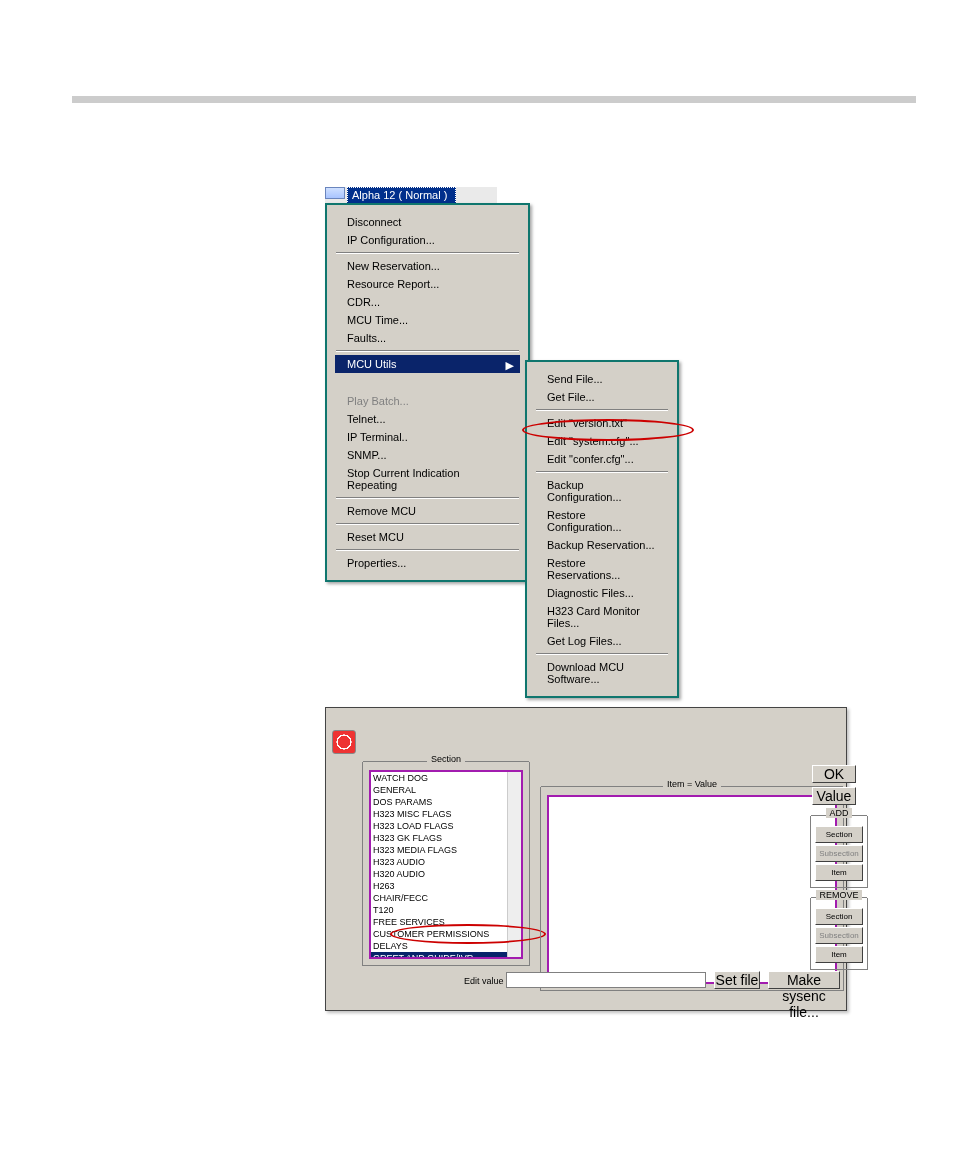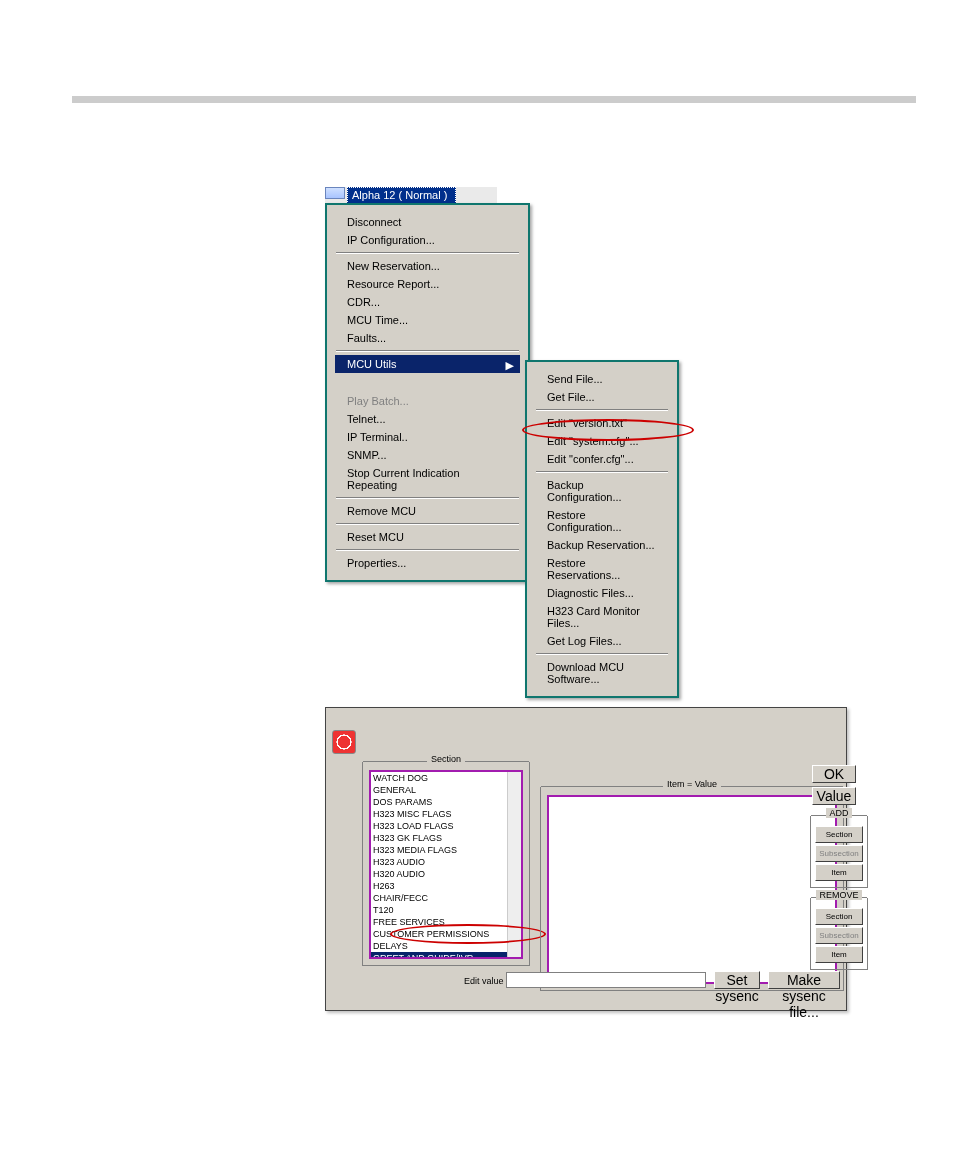--- a/index.html
+++ b/index.html
@@ -321,16 +321,16 @@
 
   <div class="remove-group">
     <div class="g-label"><span>REMOVE</span></div>
     <div class="mini-btn">Section</div>
     <div class="mini-btn disabled">Subsection</div>
     <div class="mini-btn">Item</div>
   </div>
 
   <div style="position:absolute; left:138px; top:268px; font-size:9px">Edit value</div>
   <input class="edit-input" style="position: absolute; left: 180px; top: 264px; width: 200px; height: 16px; background: rgb(255, 255, 255); border: 1px solid rgb(128, 128, 128);">
-  <div class="wbtn" style="left:388px; top:263px; width:46px">Set sysenc</div>
+  <div class="wbtn" style="left:388px; top:263px; width:46px">Set file</div>
   <div class="wbtn" style="left:442px; top:263px; width:72px">Make sysenc file...</div>
 
 </div>
 
 </body></html>

